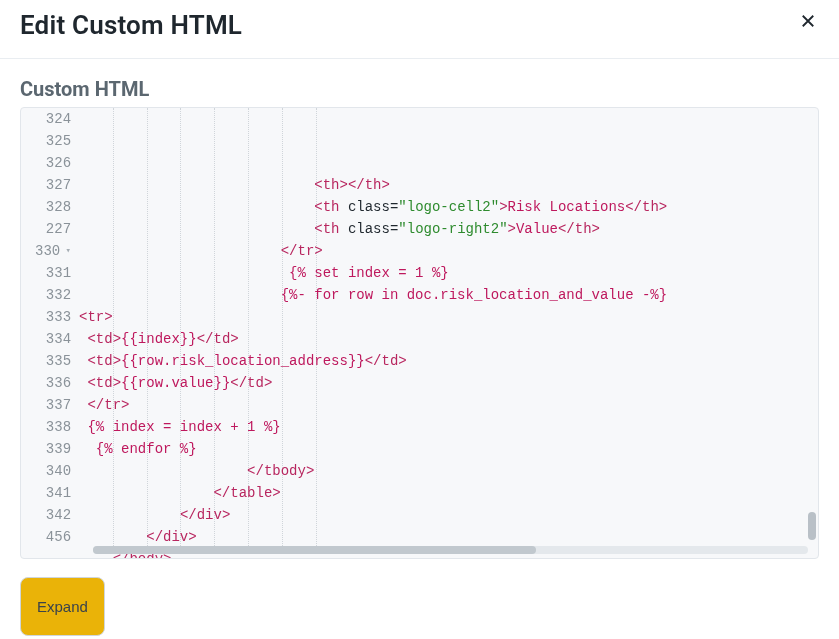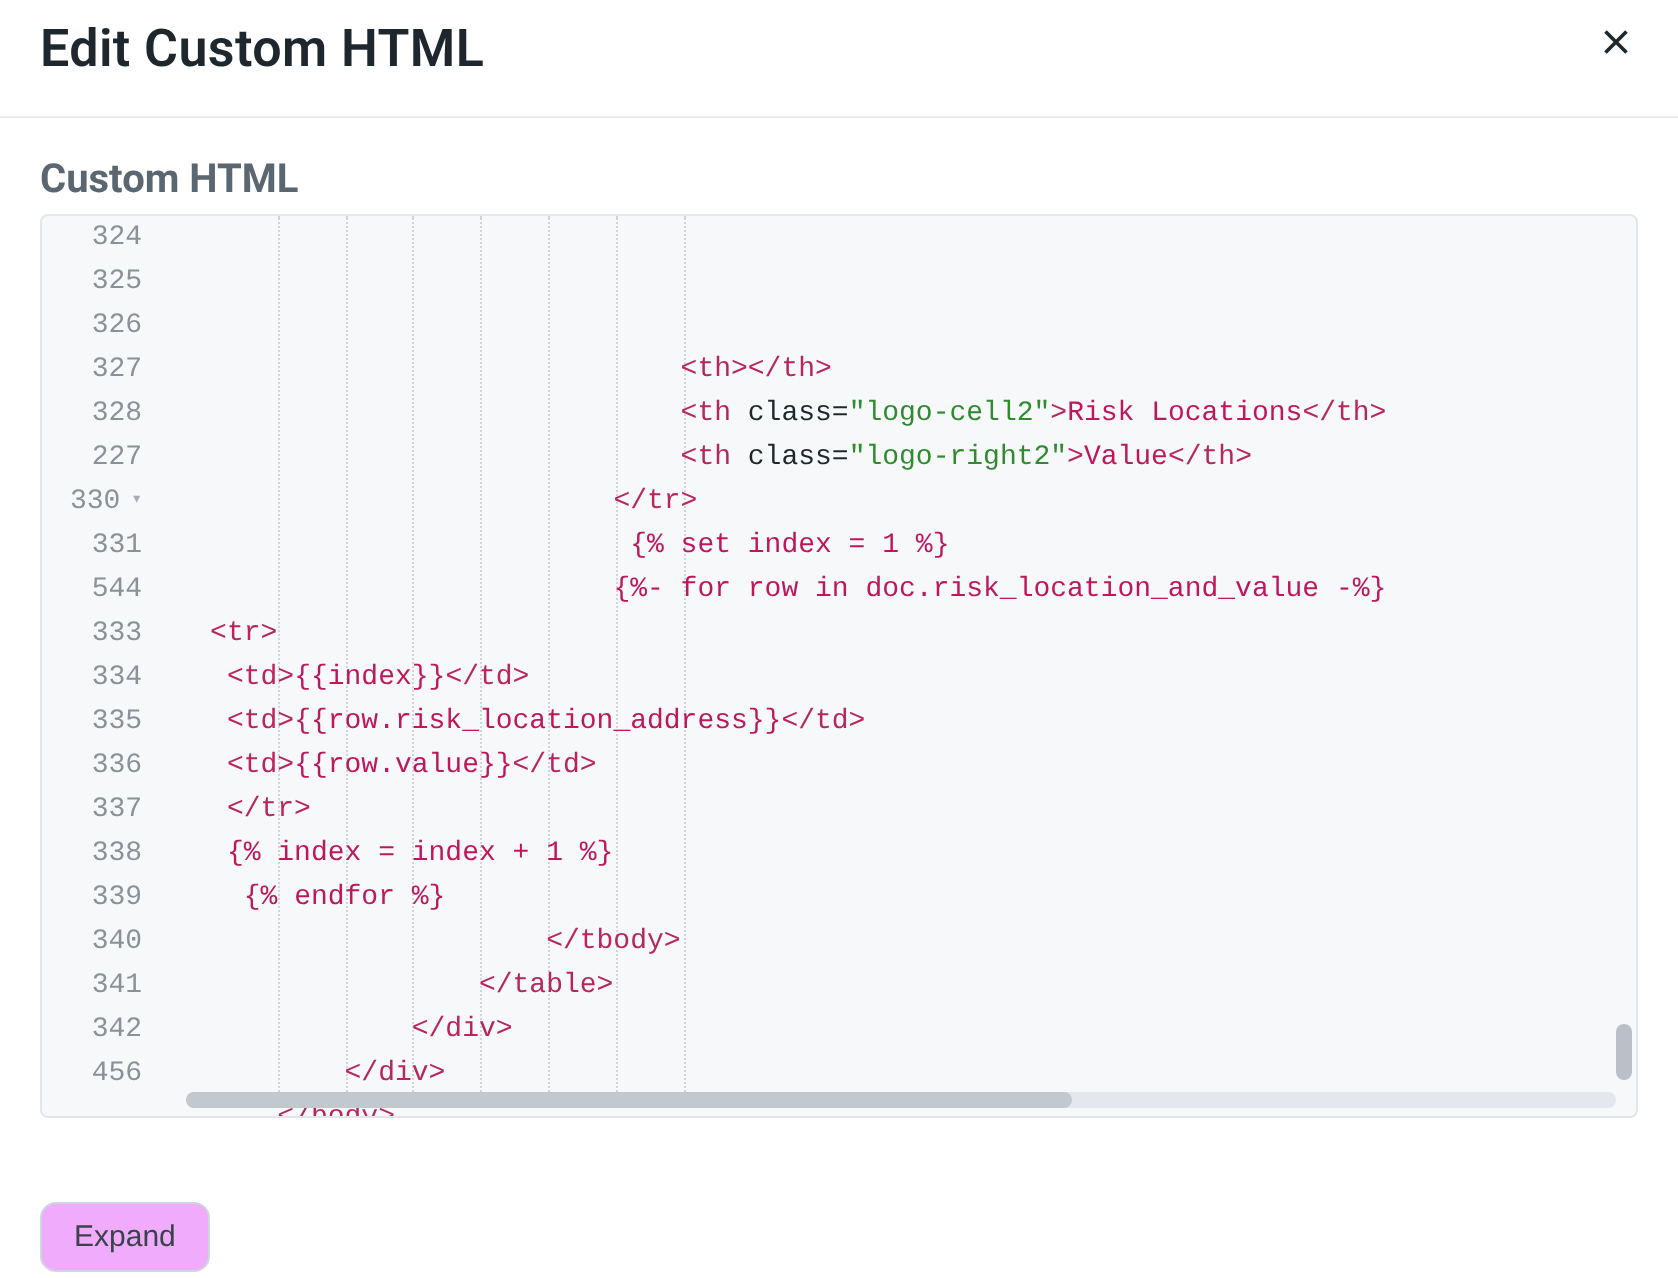--- a/index.html
+++ b/index.html
@@ -53,21 +53,20 @@
   }
   .editor-scroll {
     height: 100%;
     overflow: auto;
   }
   .code {
     font-family: "SFMono-Regular", Consolas, "Liberation Mono", Menlo, monospace;
     font-size: 14px;
     line-height: 22px;
     display: flex;
-    gap: 26px;
   }
   .gutter {
     flex: 0 0 auto;
     text-align: right;
     color: #8a9299;
     padding: 0 8px 0 14px;
     user-select: none;
     white-space:nowrap;
   }
   .gutter .ln { display:block; height:22px; }
@@ -122,27 +121,26 @@
     background:#c1c8ce;
     border-radius:4px;
   }
 
   .footer {
     padding: 10px 20px;
   }
   .btn {
     display:inline-block;
     border:1px solid #cfd6dc;
-    background:#f0abfc;
+    background:#eab308;
     border-radius:8px;
-    padding:8px 16px;
+    padding:20px 16px;
     font-size:15px;
     color:#3a434b;
     cursor:pointer;
-    margin-top:24px;
   }
 </style>
 </head>
 <body>
 
 <div class="header">
   <div class="title">Edit Custom HTML</div>
   <div class="close-icon">
     <svg viewBox="0 0 24 24" fill="none">
         <path d="M5 5 L19 19 M19 5 L5 19"></path>
@@ -158,21 +156,21 @@
       <div class="code">
         <div class="gutter" id="gutter">
             <span class="ln">324</span>
             <span class="ln">325</span>
             <span class="ln">326</span>
             <span class="ln">327</span>
             <span class="ln">328</span>
             <span class="ln">227</span>
             <span class="ln fold">330</span>
             <span class="ln">331</span>
-            <span class="ln">544</span>
+            <span class="ln">332</span>
             <span class="ln">333</span>
             <span class="ln">334</span>
             <span class="ln">335</span>
             <span class="ln">336</span>
             <span class="ln">337</span>
             <span class="ln">338</span>
             <span class="ln">339</span>
             <span class="ln">340</span>
             <span class="ln">341</span>
             <span class="ln">342</span>

